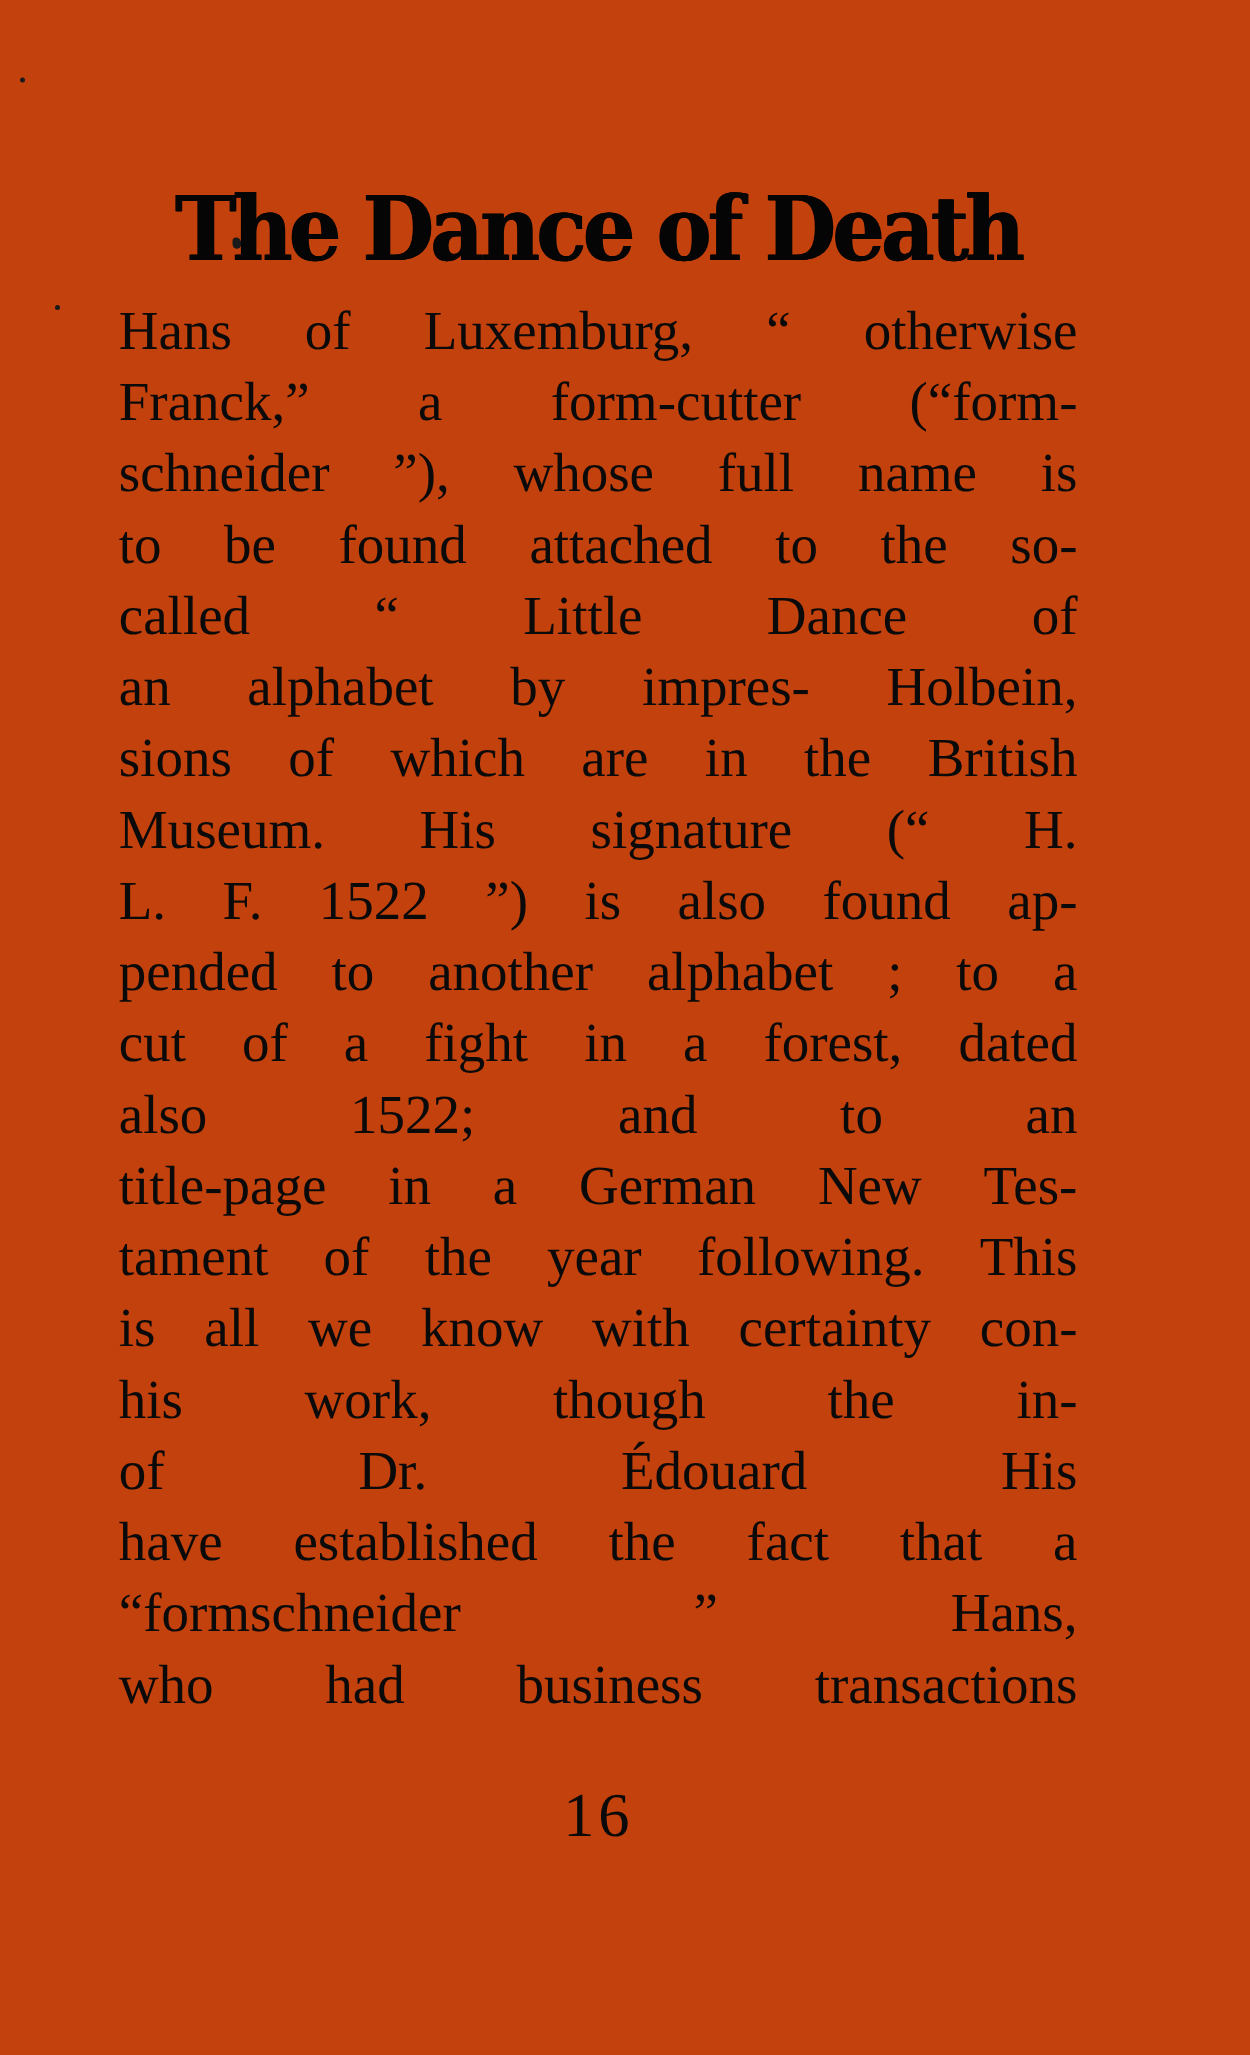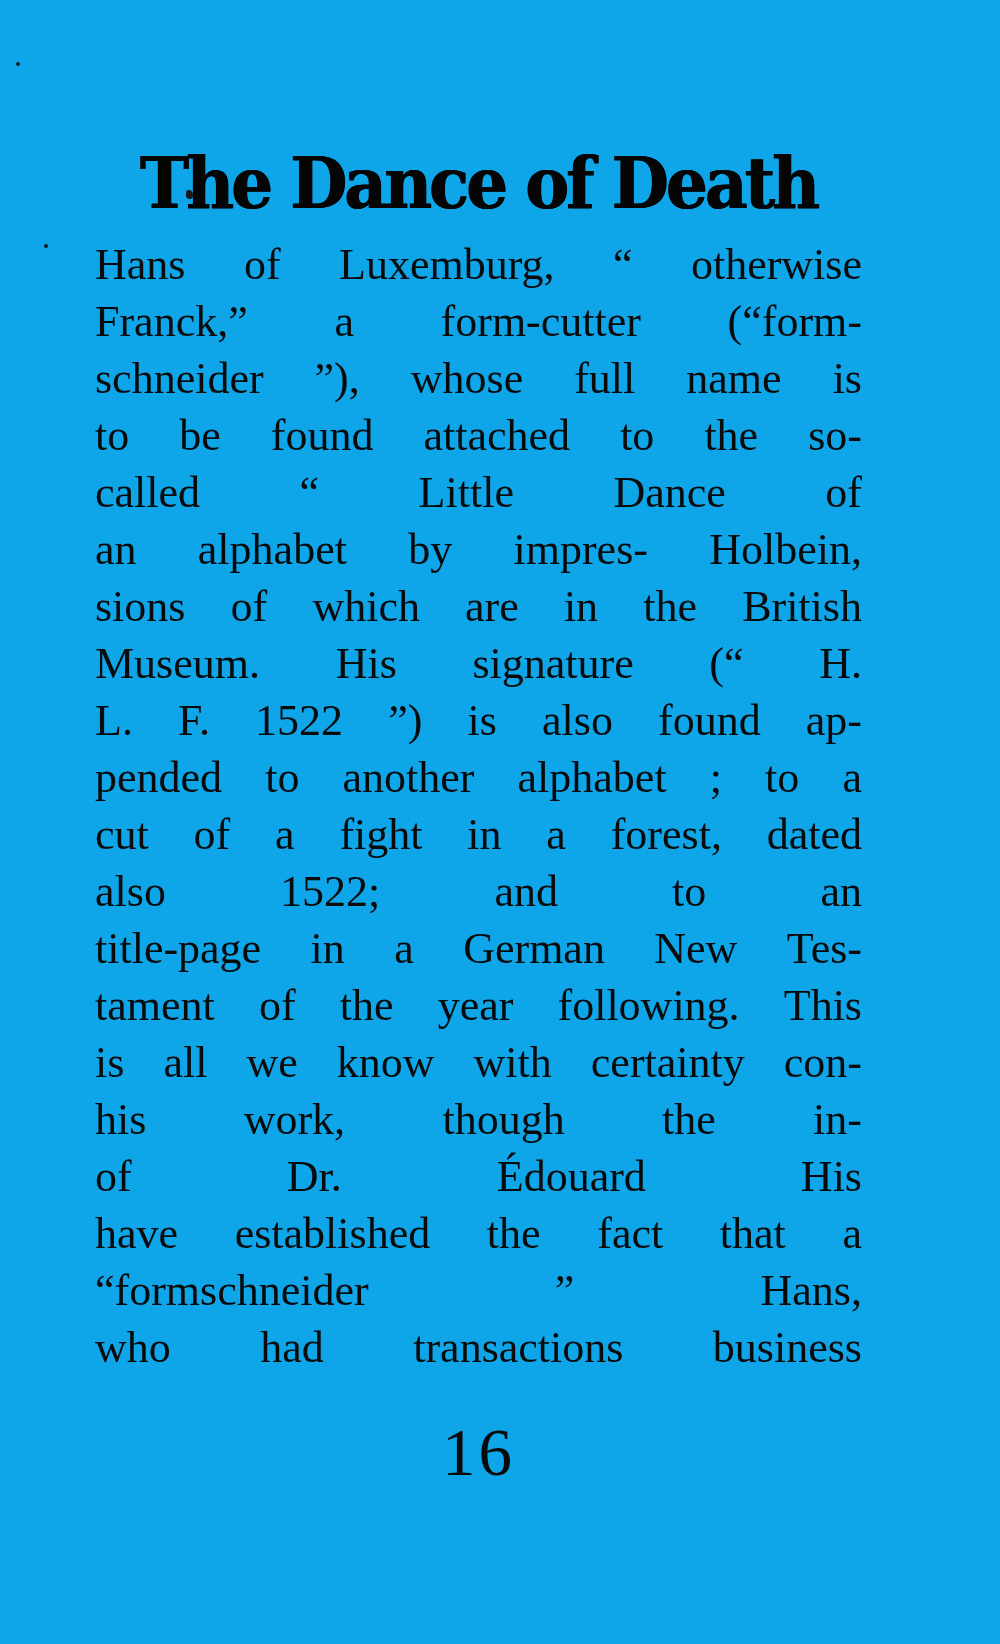--- a/index.html
+++ b/index.html
@@ -4,21 +4,21 @@
 <style>
   html, body {
     margin: 0;
     padding: 0;
     background: #ffffff;
   }
   .page {
     position: relative;
     width: 1000px;
     height: 1644px;
-    background: #0ea5e9;
+    background: #c2410c;
     overflow: hidden;
     font-family: "Liberation Serif", serif;
     color: #0a0a0a;
   }
   .title {
     position: absolute;
     top: 140px;
     left: 95px;
     width: 767px;
     height: 80px;
@@ -49,21 +49,21 @@
     line-height: 57px;
     white-space: nowrap;
   }
   .text-line span { display: inline-block; }
   .page-number {
     position: absolute;
     top: 1424px;
     left: 95px;
     width: 767px;
     text-align: center;
-    font-size: 67px;
+    font-size: 50px;
     line-height: 57px;
     letter-spacing: 3px;
   }
   .ink-speck {
     position: absolute;
     background: #1a1a1a;
     border-radius: 50%;
   }
   .speck-1 { left: 16px;  top: 62px;  width: 4px; height: 4px; }
   .speck-2 { left: 44px;  top: 244px; width: 4px; height: 4px; }
@@ -224,20 +224,20 @@
         <span>a</span>
       </div>
       <div class="text-line">
         <span>“formschneider</span>
         <span>”</span>
         <span>Hans,</span>
       </div>
       <div class="text-line">
         <span>who</span>
         <span>had</span>
+        <span>business</span>
         <span>transactions</span>
-        <span>business</span>
       </div>
     </div>
 
   <div class="page-number">16</div>
 
 </div>
 
 </body></html>

